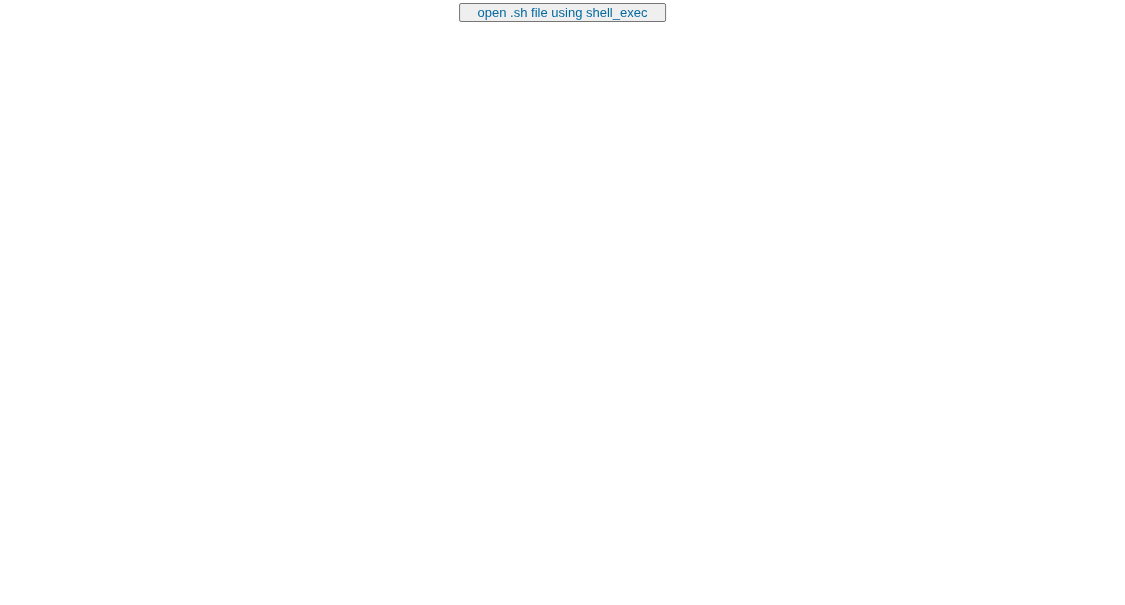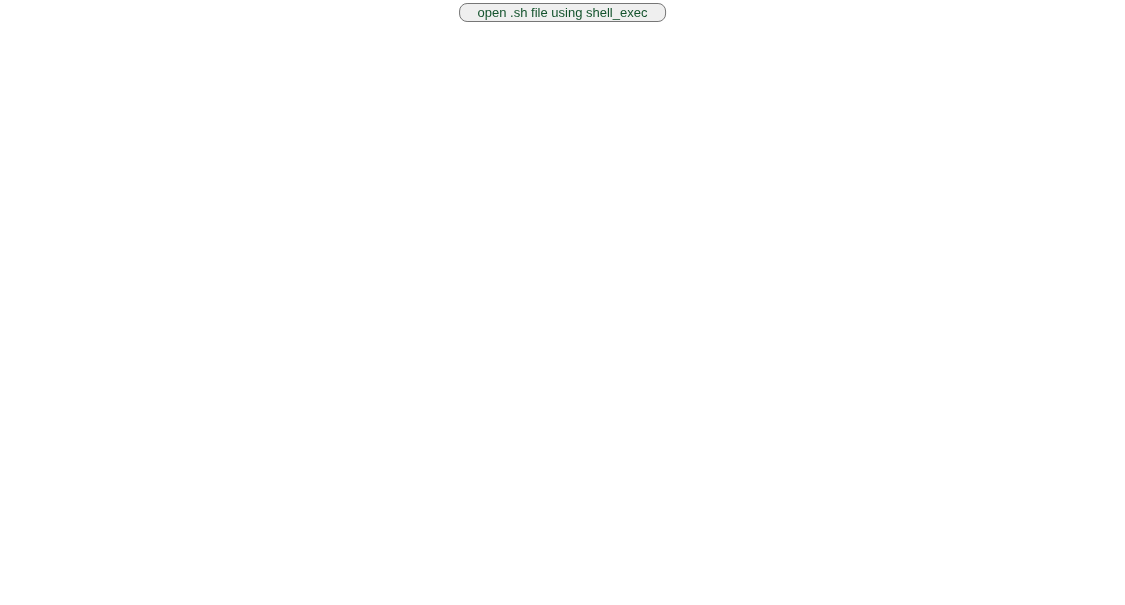--- a/index.html
+++ b/index.html
@@ -19,23 +19,23 @@
       top: 3px;
       left: 50%;
       transform: translateX(-50%);
     }
     button {
       font-family: Arial, sans-serif;
       font-size: 13px;
       padding: 1px 18px;
       background: #efefef;
       border: 1px solid #767676;
-      border-radius: 8px;
+      border-radius: 2px;
       cursor: pointer;
-      color: #14532d;
+      color: #0369a1;
     }
   </style>
 </head>
 <body>
 
 <div class="button-container">
   <button>open .sh file using shell_exec</button>
 </div>
 
 </body></html>

